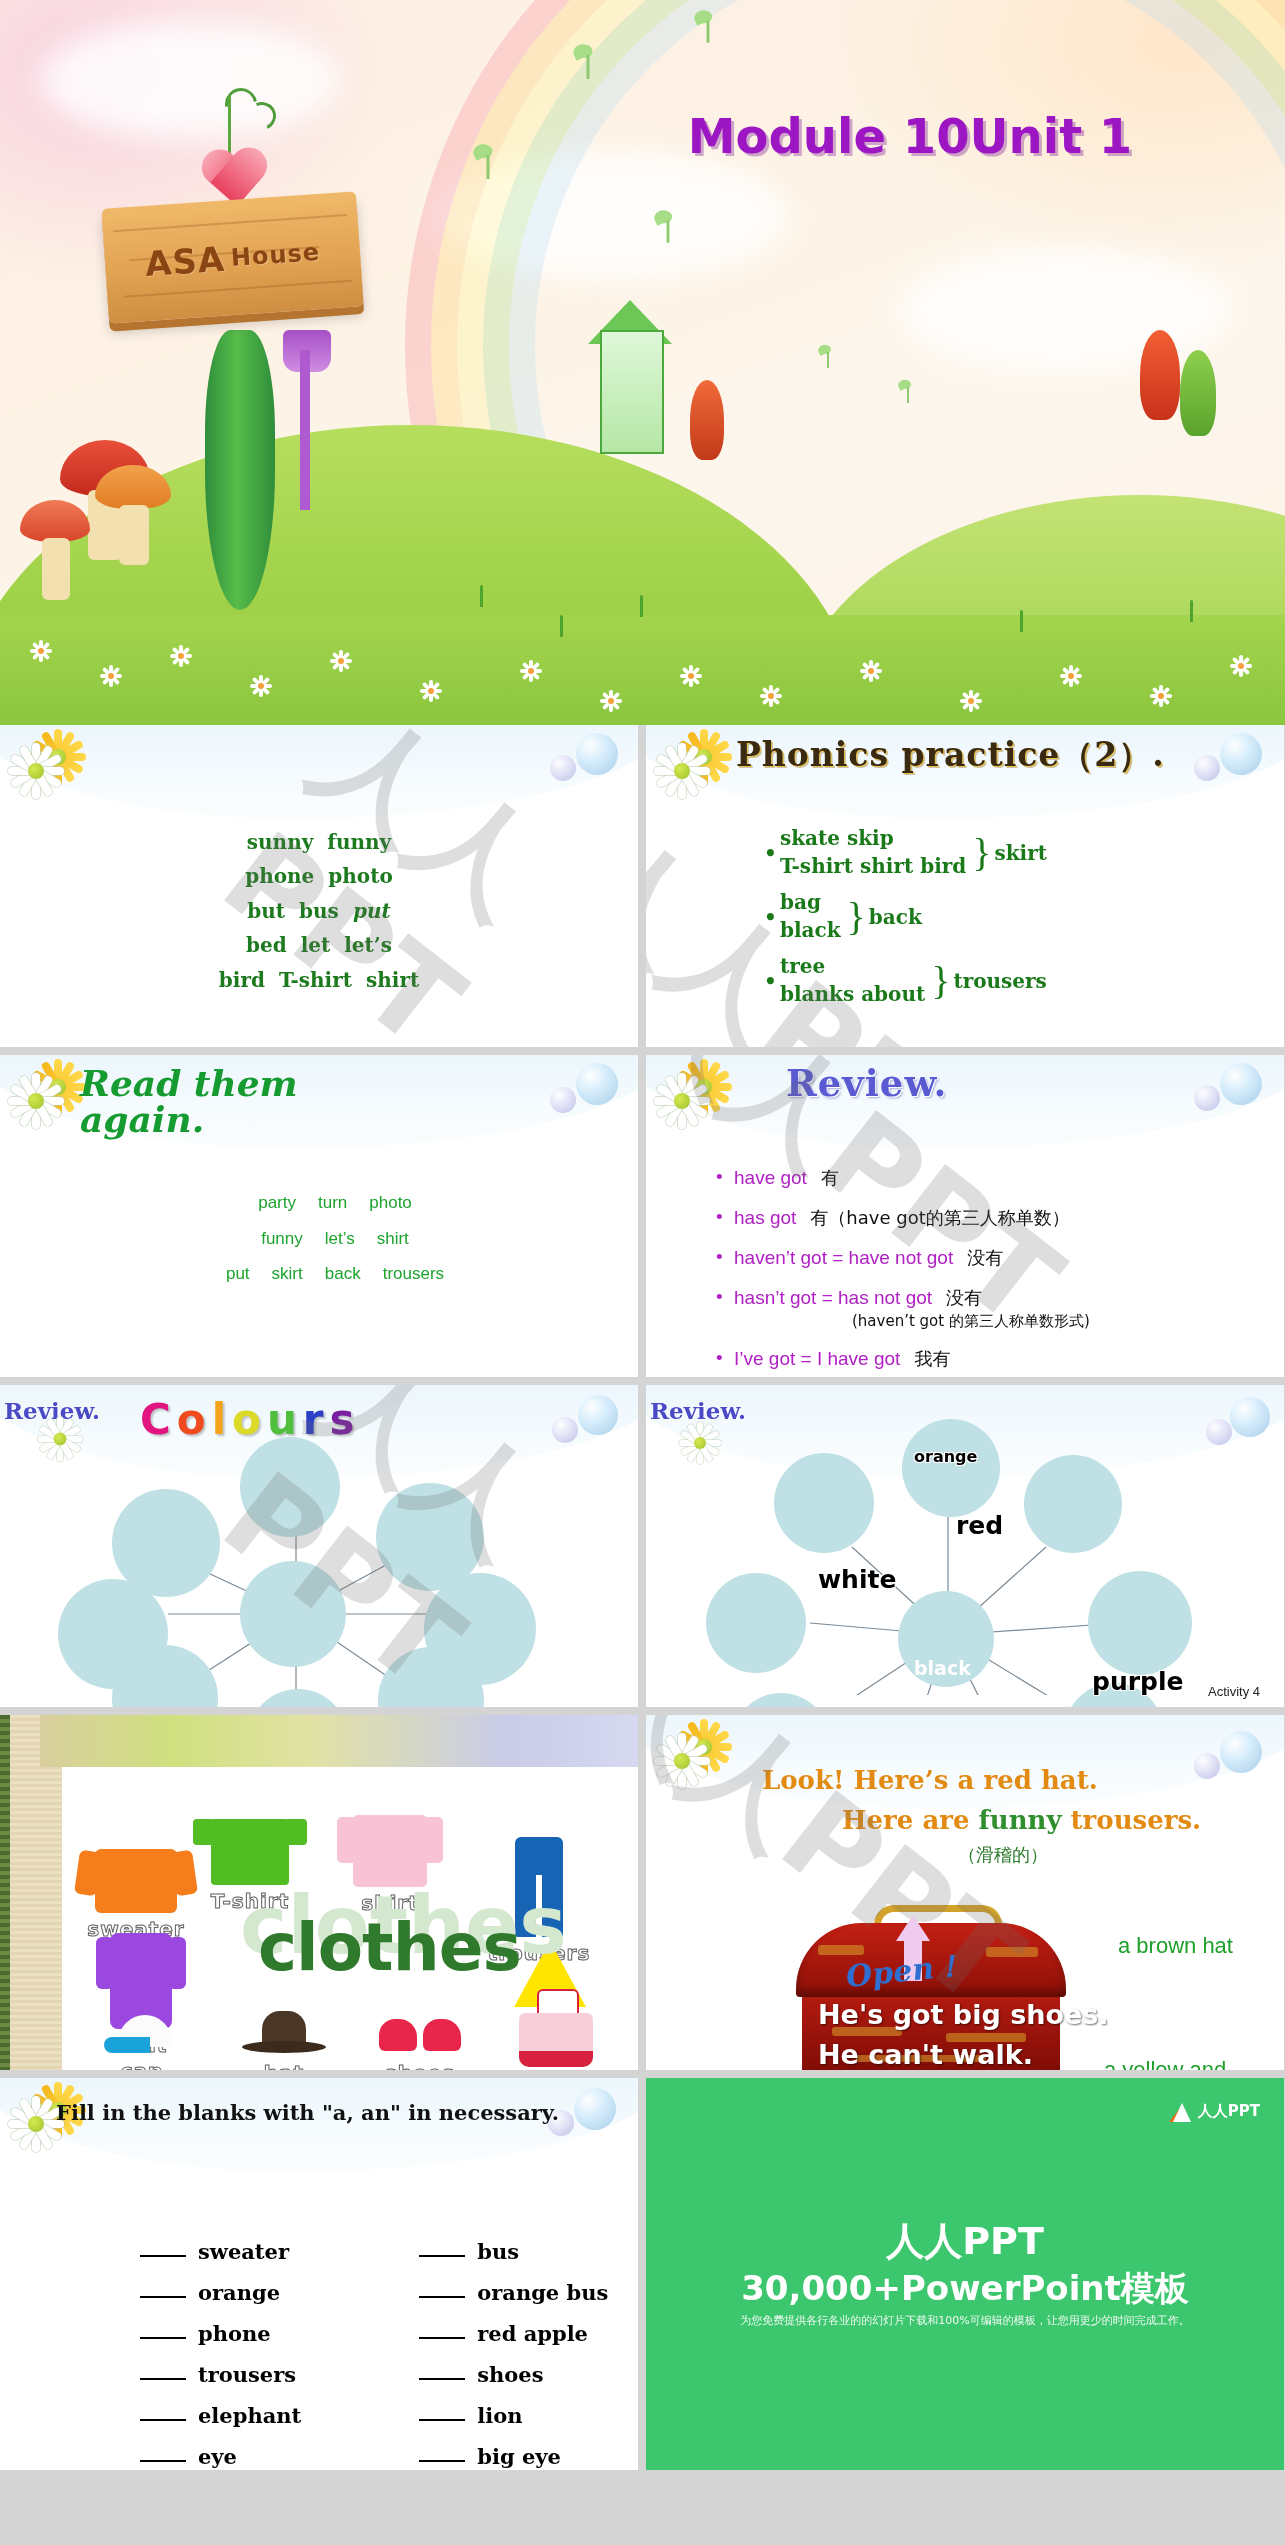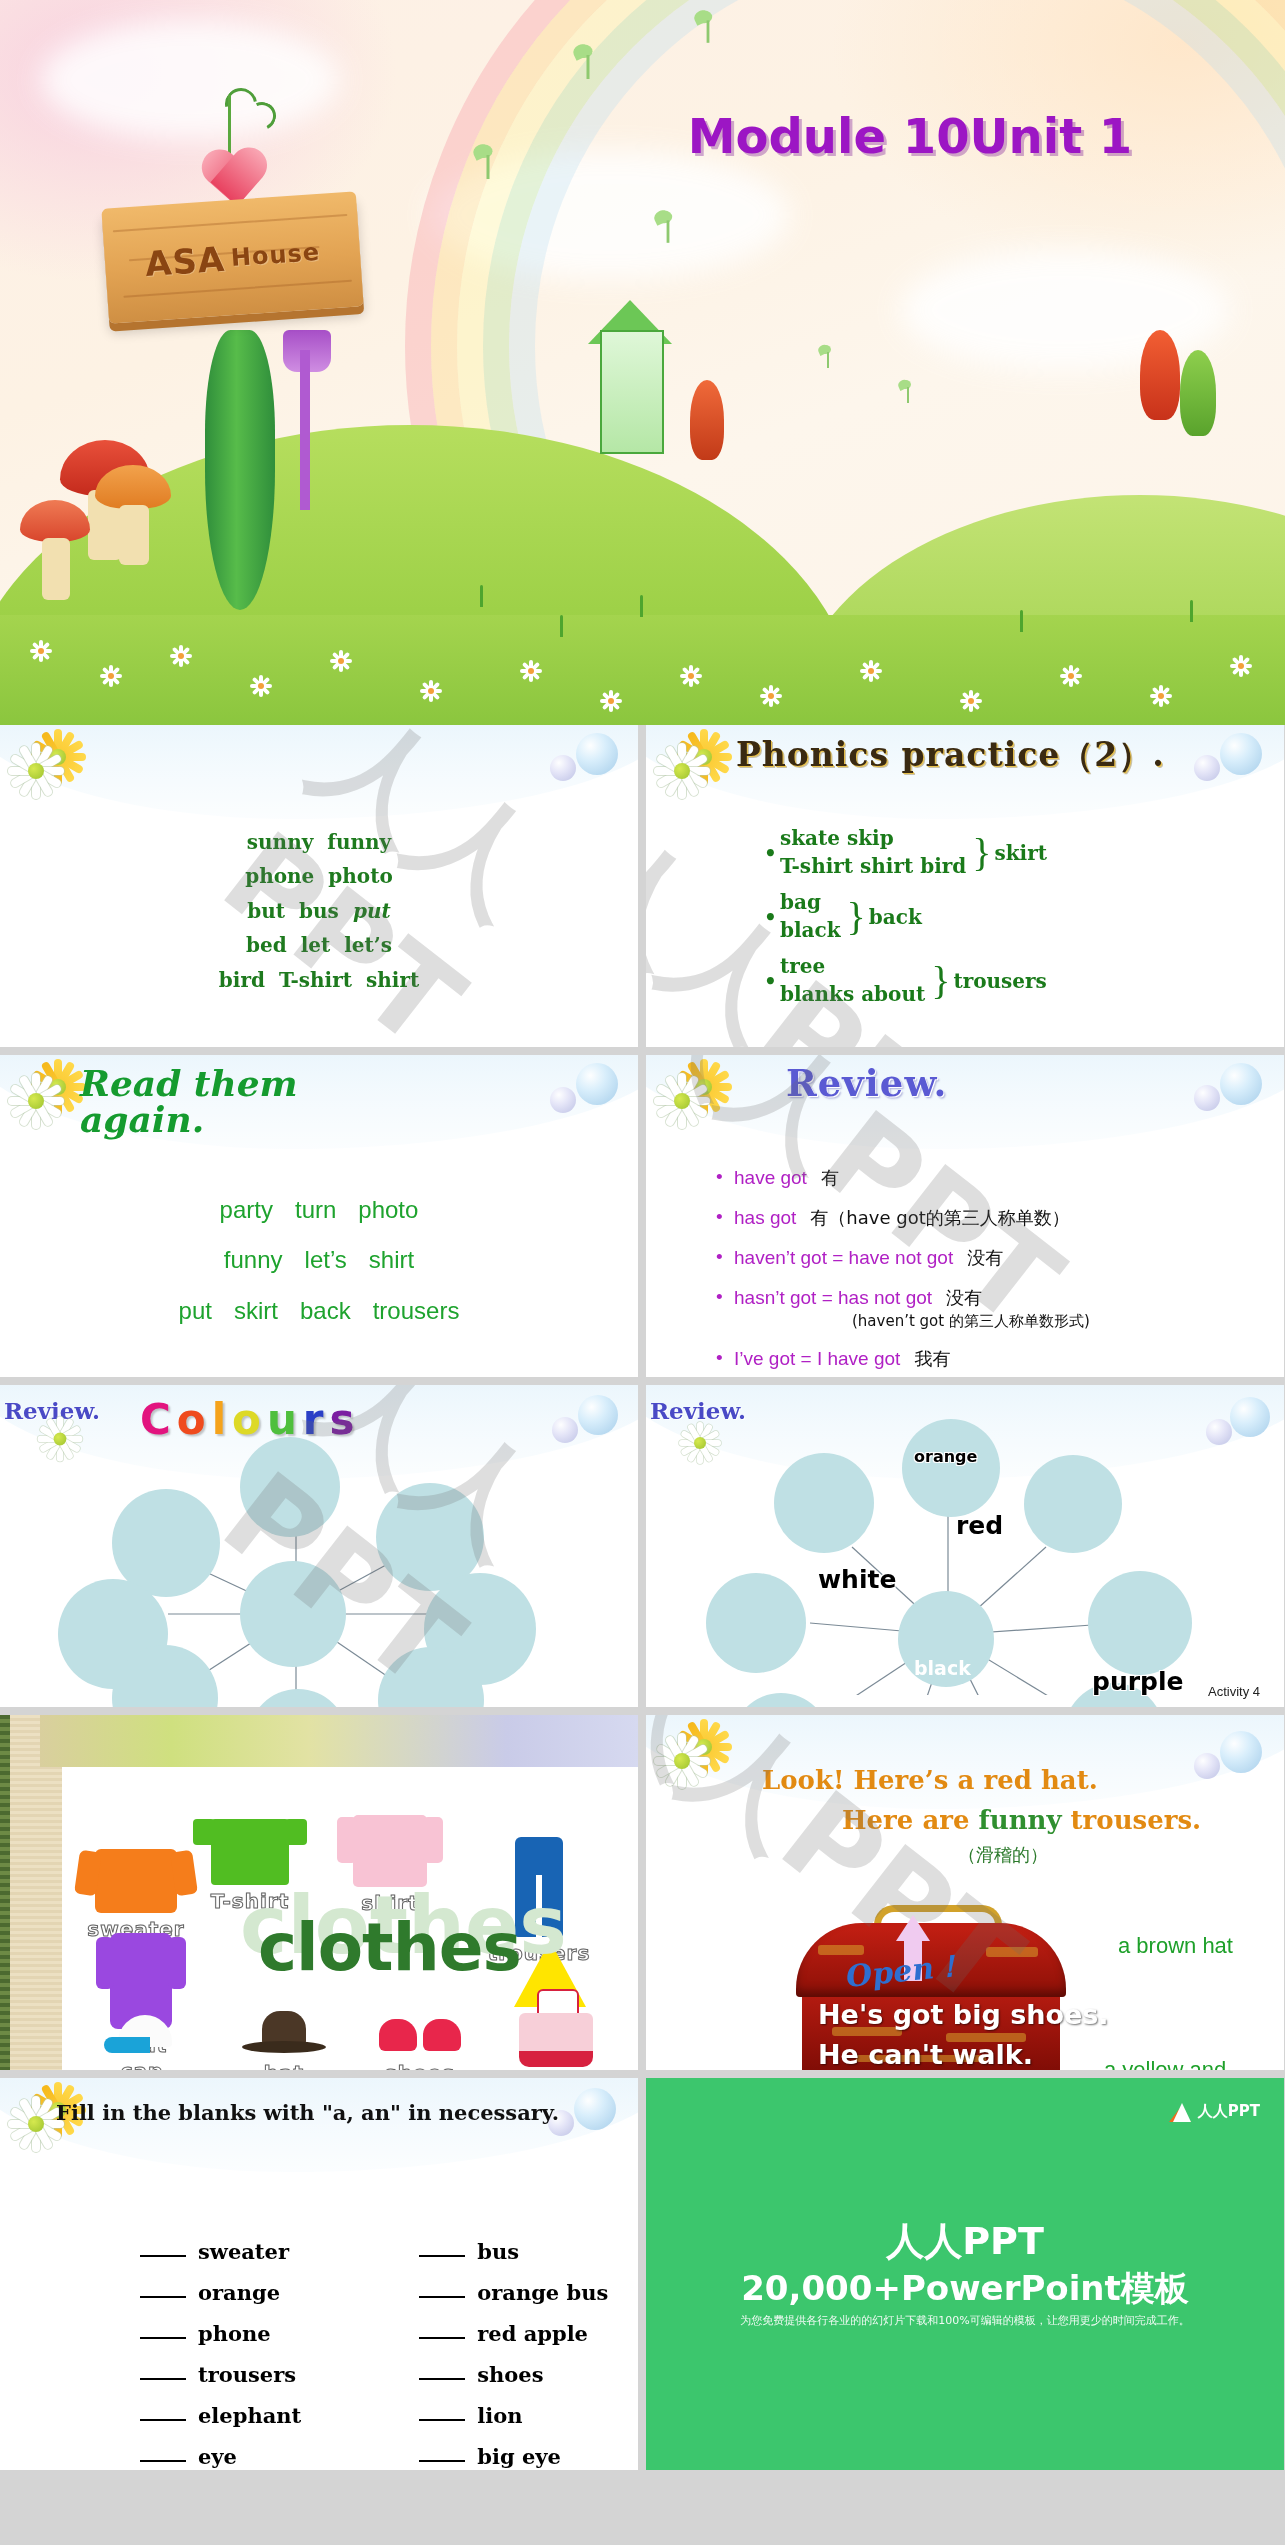--- a/index.html
+++ b/index.html
@@ -117,22 +117,22 @@
 
   .ph2{position:absolute;left:118px;top:100px;z-index:5;font-family:"DejaVu Serif",serif;
     font-weight:bold;font-size:20px;color:#1a7a1a;}
   .ph2 .grp{display:flex;align-items:center;margin-bottom:9px;}
   .ph2 .bul{width:16px;font-size:20px;line-height:1.2;}
   .ph2 .pair{display:inline-block;}
   .ph2 .pair div{line-height:1.38;}
   .brace{font-size:40px;font-weight:400;margin:0 3px 0 6px;line-height:.9;font-family:"Liberation Serif",serif;}
   .after{font-size:20px;}
 
-  .read-words{position:absolute;left:0;top:130px;width:100%;text-align:center;z-index:5;
-    font-family:"Liberation Sans",sans-serif;font-size:24px;color:#1ea32e;line-height:2.1;}
+  .read-words{position:absolute;left:16px;top:130px;width:100%;text-align:center;z-index:5;
+    font-family:"Liberation Sans",sans-serif;font-size:17px;color:#1ea32e;line-height:2.1;}
   .read-words span{margin:0 11px;}
 
   .rev-list{position:absolute;left:48px;top:92px;z-index:5;font-size:19px;font-family:"Liberation Sans",sans-serif;}
   .rev-list li{list-style:none;margin-bottom:16px;position:relative;color:#b020c4;}
   .rev-list li:before{content:"\2022";position:absolute;left:-18px;color:#b020c4;}
   .rev-list .cn{color:#111;margin-left:14px;font-size:18px;font-family:"DejaVu Sans",sans-serif;}
   .rev-list .note{color:#111;font-size:15px;display:block;margin:2px 0 0 118px;font-family:"DejaVu Sans",sans-serif;}
 
   .mind{position:absolute;left:0;top:56px;width:638px;height:268px;z-index:5;}
   .node{position:absolute;border-radius:50%;background:#bfe0e4;}
@@ -871,19 +871,19 @@
 
       <div class="slide h392 brand">
         <div class="logo">
           <span class="mark">
               <i></i>
               <i></i>
             </span>
           <span>人人PPT</span>
         </div>
         <h1>人人PPT</h1>
-        <h2>20,000+PowerPoint模板</h2>
+        <h2>30,000+PowerPoint模板</h2>
         <p>为您免费提供各行各业的的幻灯片下载和100%可编辑的模板，让您用更少的时间完成工作。</p>
       </div>
     </div>
 
   </div>
 </div>
 
 </body></html>

